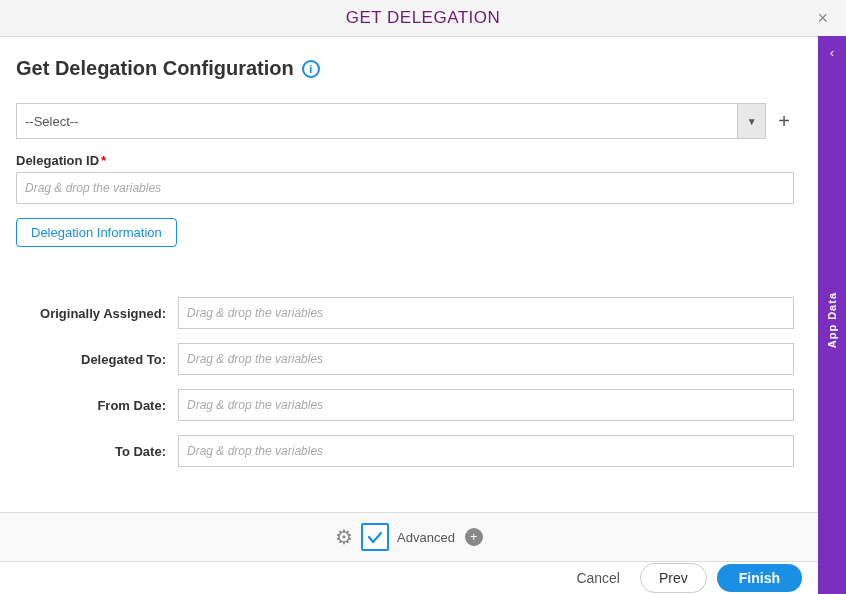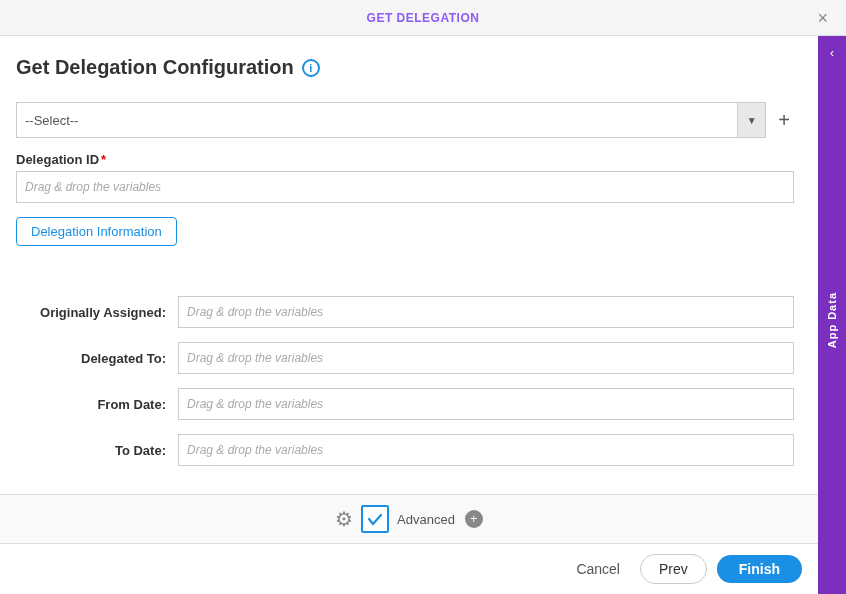--- a/index.html
+++ b/index.html
@@ -30,23 +30,23 @@
       background: #f5f5f5;
       border-bottom: 1px solid #ddd;
       padding: 8px 16px;
       display: flex;
       align-items: center;
       justify-content: center;
       position: relative;
       min-height: 36px;
     }
     .title-bar-text {
-      font-size: 12px;
-      font-weight: bold;
-      color: #8b5cf6;
+      font-size: 17px;
+      font-weight: normal;
+      color: #701a75;
       letter-spacing: 0.5px;
     }
     .close-btn {
       position: absolute;
       right: 12px;
       top: 50%;
       transform: translateY(-50%);
       background: none;
       border: none;
       cursor: pointer;
@@ -263,21 +263,21 @@
       background: #888;
       border-radius: 50%;
       color: #fff;
       font-size: 12px;
       cursor: pointer;
       margin-left: 2px;
     }
 
     .action-bar {
       border-top: 1px solid #ddd;
-      padding: 10px 16px;
+      padding: 1px 16px;
       display: flex;
       align-items: center;
       justify-content: flex-end;
       gap: 10px;
       margin-right: 28px;
     }
     .cancel-btn {
       background: none;
       border: none;
       color: #555;

